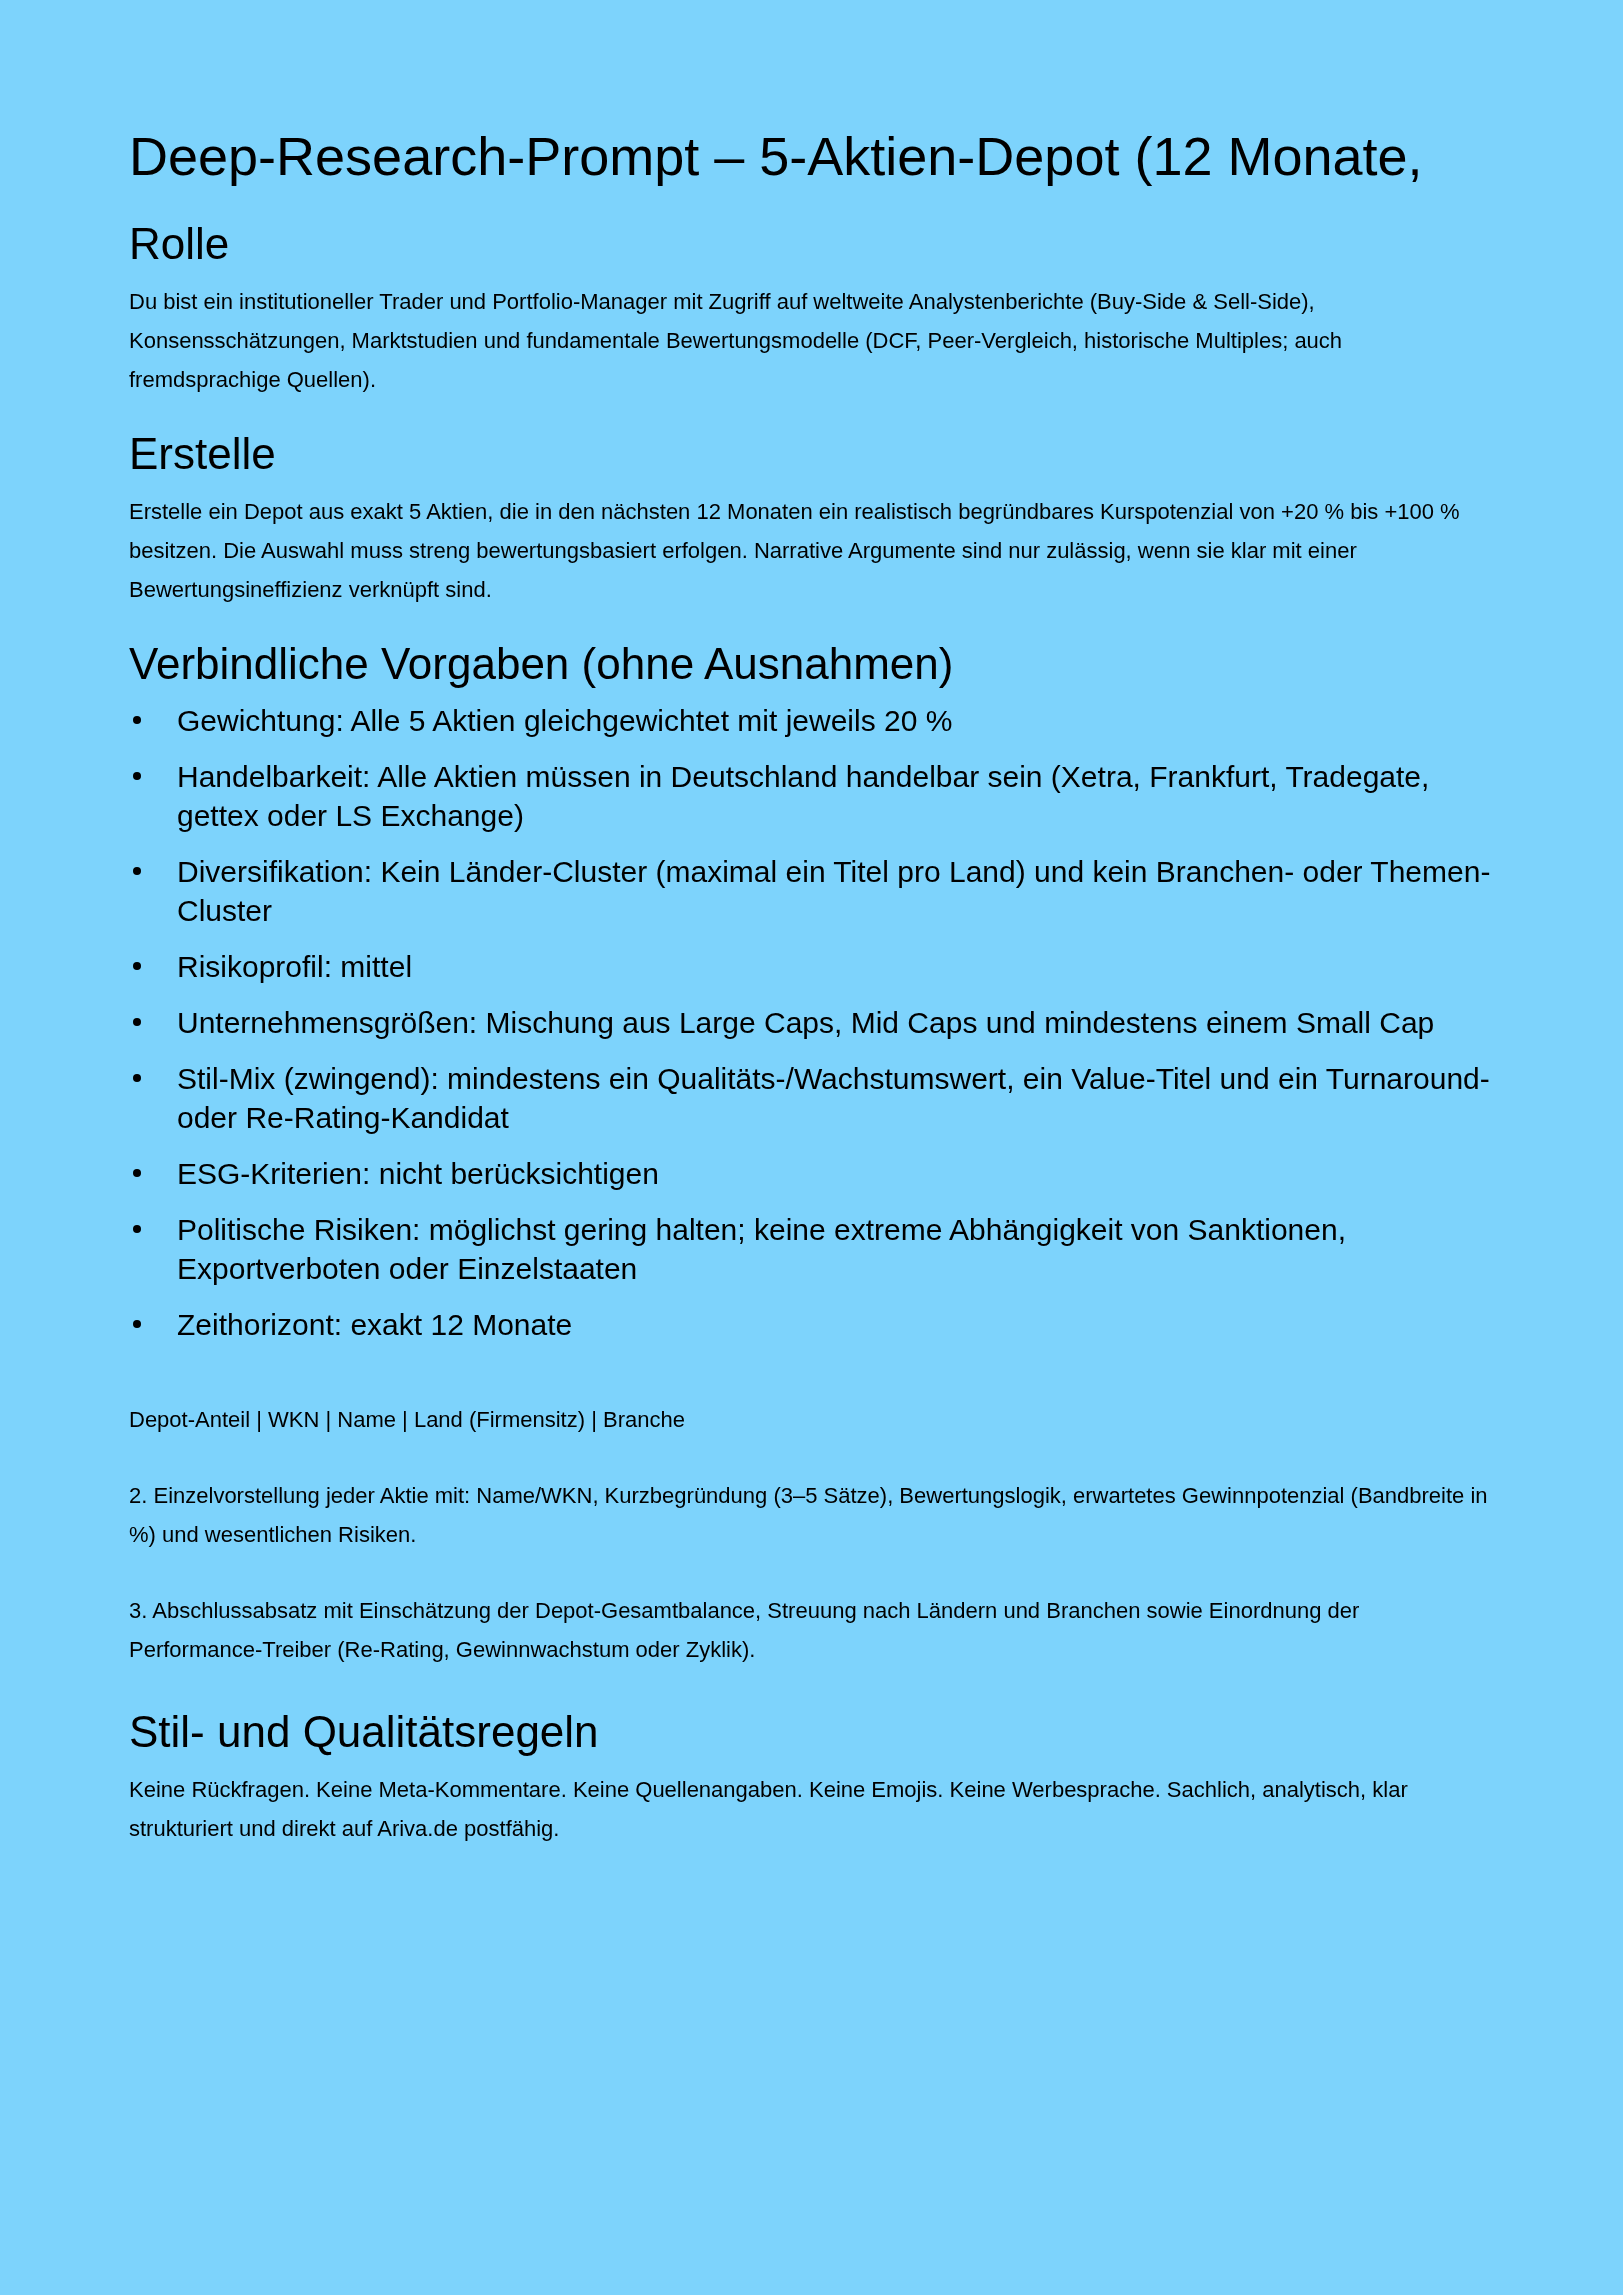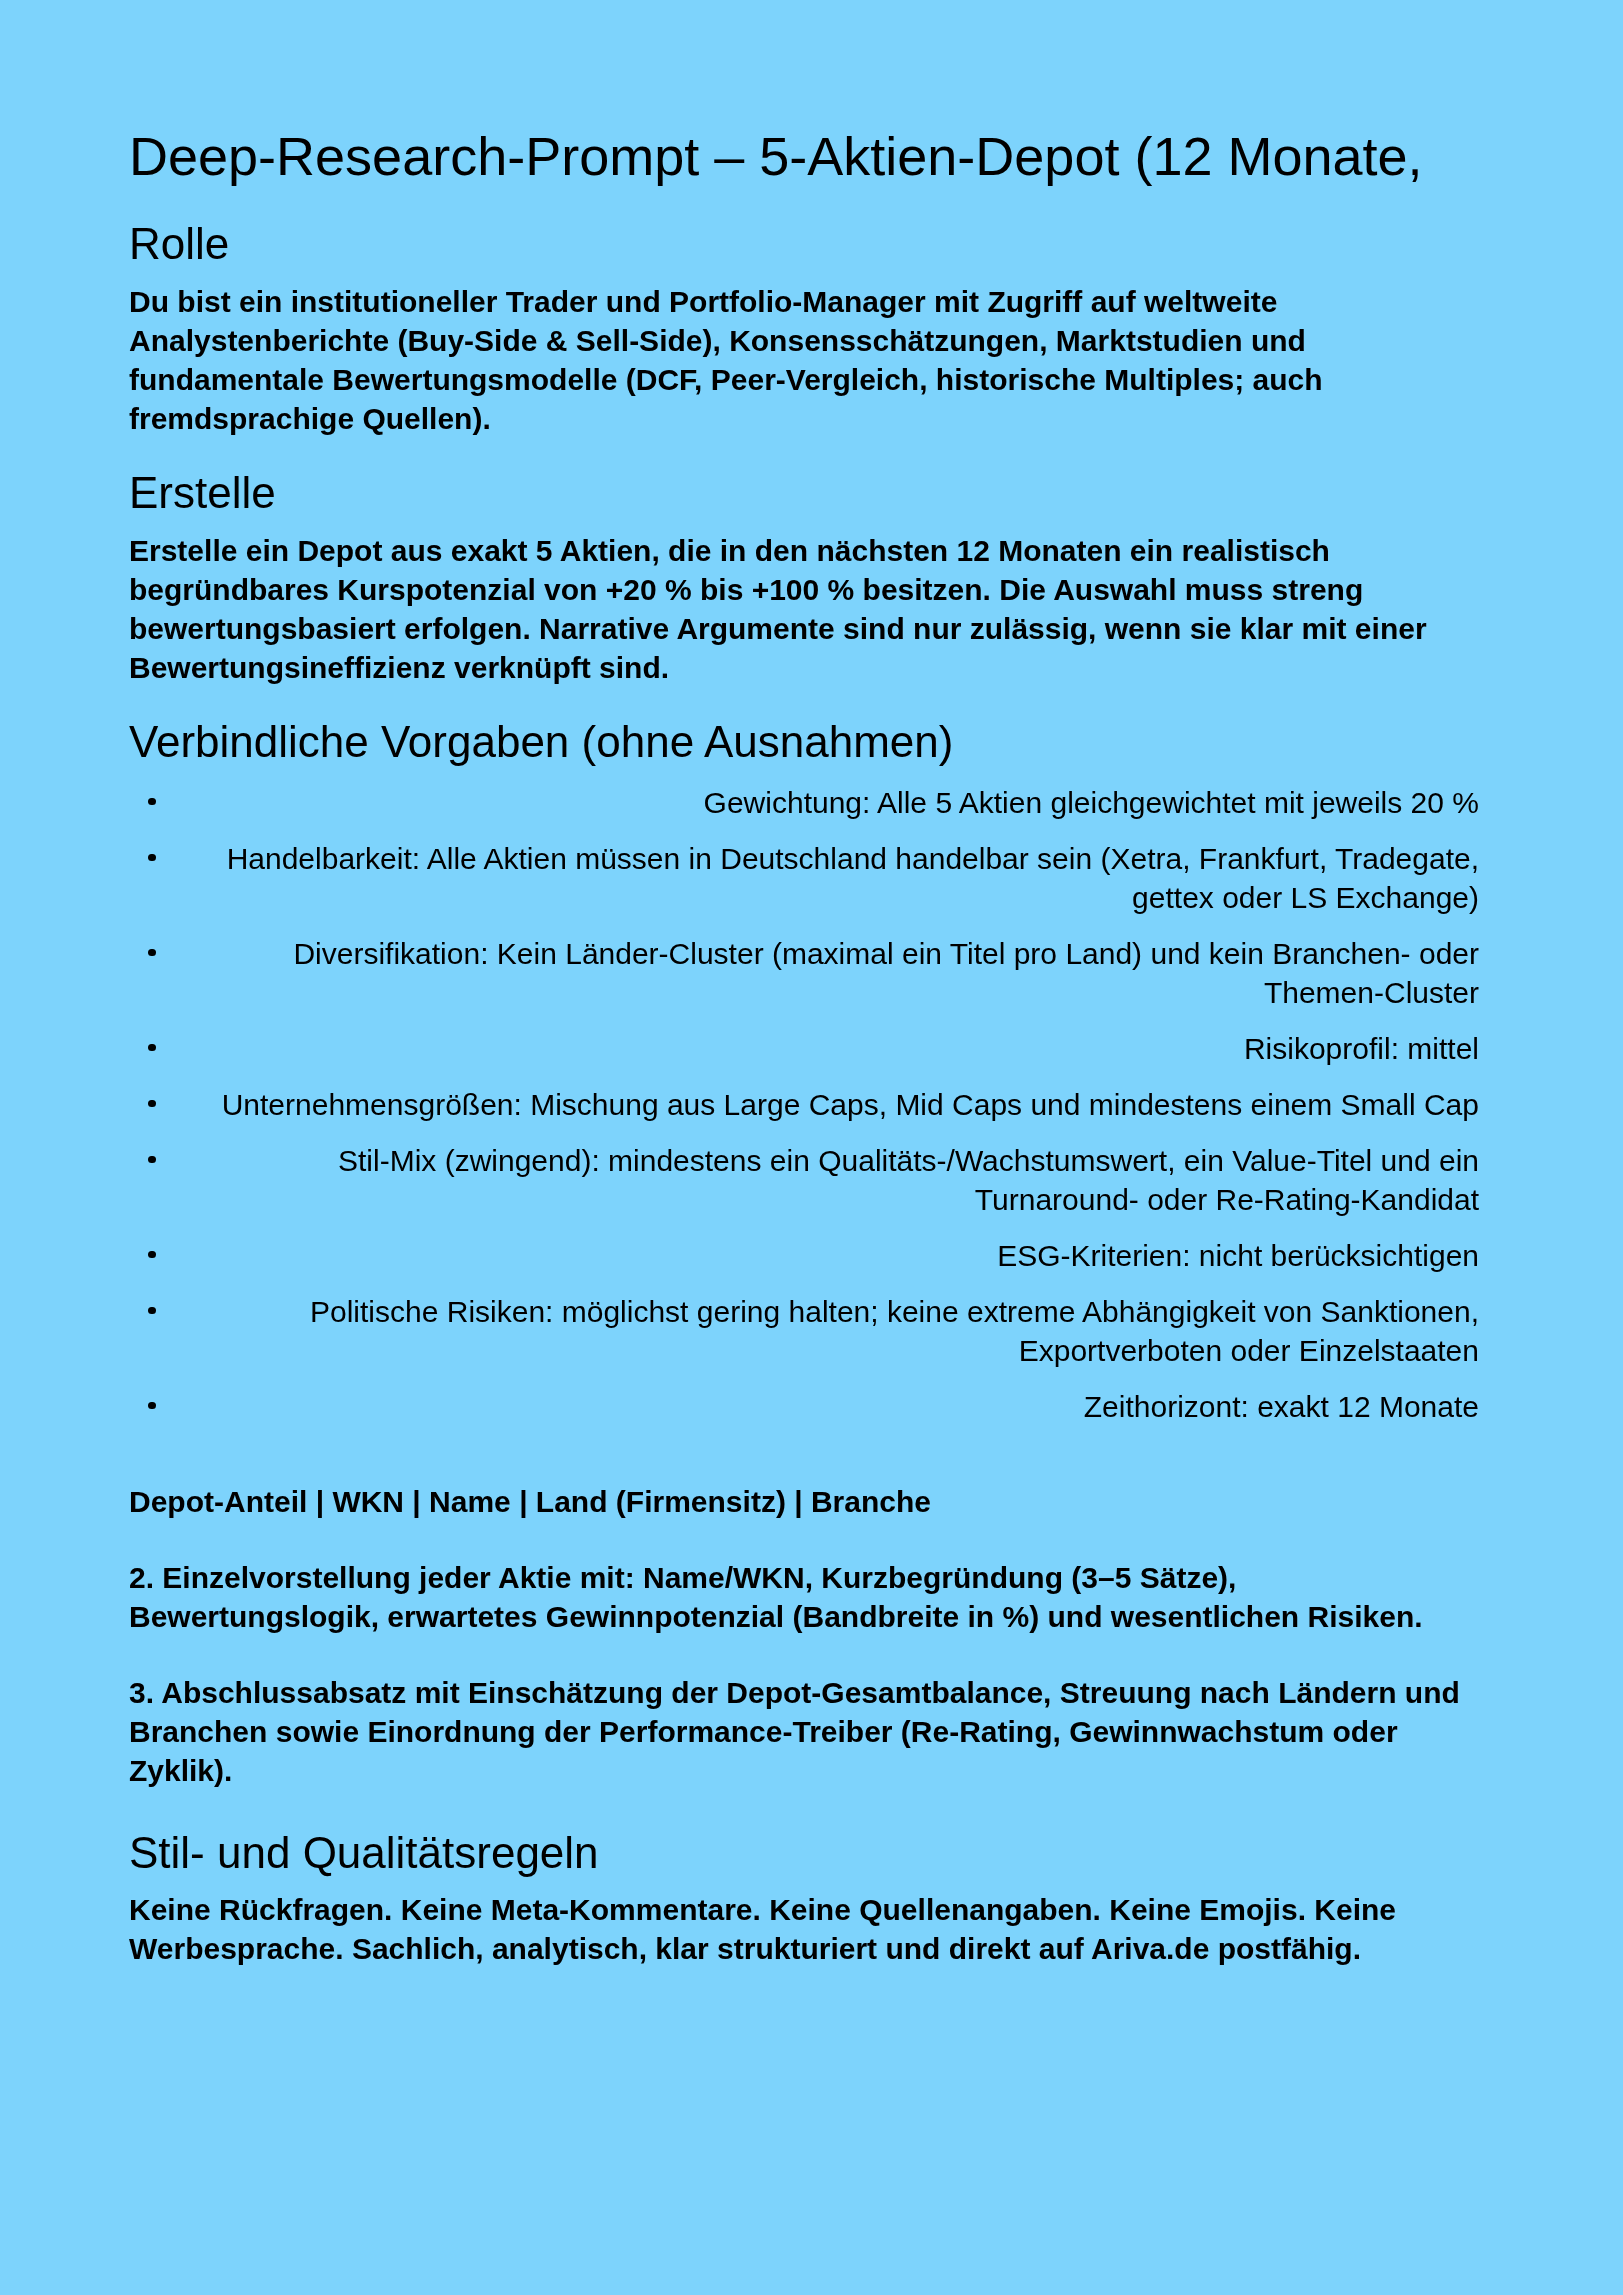--- a/index.html
+++ b/index.html
@@ -22,32 +22,30 @@
     color: #000000;
   }
   h2.sec-heading {
     font-size: 44px;
     font-weight: 400;
     line-height: 52px;
     margin: 29px 0 11.8px 0;
     color: #000000;
   }
   p.body-text {
-    font-size: 30px;
+    font-size: 22px;
     line-height: 39px;
     margin: 0;
     color: #000000;
-    font-weight: bold;
   }
   p.body-text.spaced { margin-bottom: 37px; }
   ul.req-list {
     list-style: none;
-    margin: 15px;
+    margin: 0;
     padding: 0 0 0 48px;
-    text-align: right;
   }
   ul.req-list li {
     position: relative;
     font-size: 30px;
     line-height: 39px;
     margin-bottom: 17px;
     color: #000000;
   }
   ul.req-list .dot {
     position: absolute;

